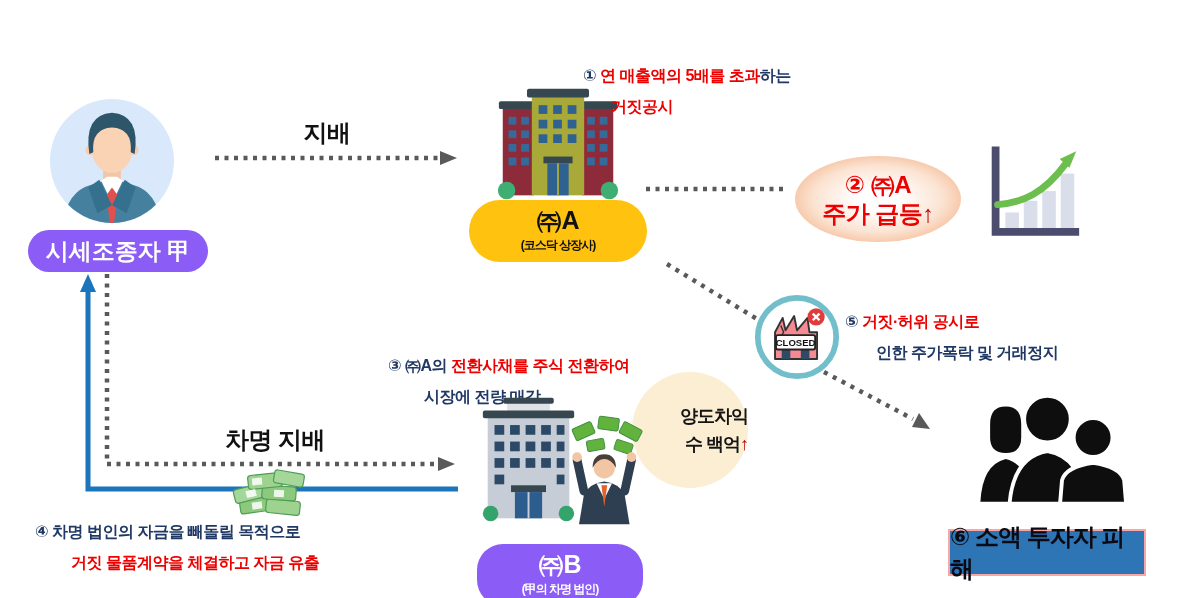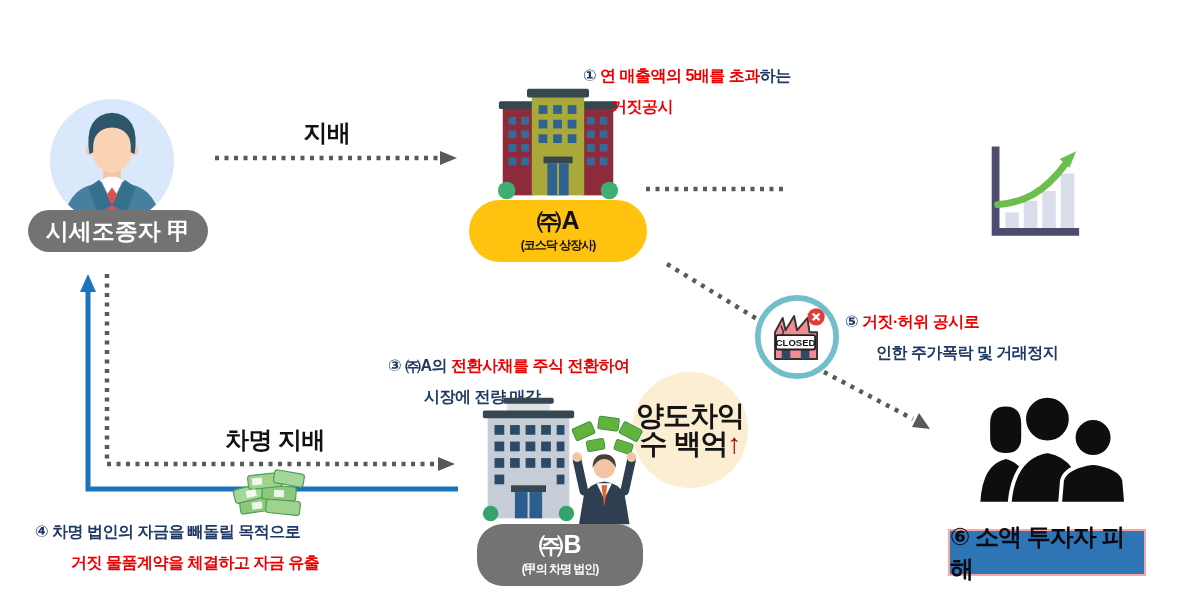--- a/index.html
+++ b/index.html
@@ -3,30 +3,30 @@
 <meta charset="utf-8">
 <style>
   html,body{margin:0;padding:0;background:#fff;}
   #canvas{position:relative;width:1200px;height:598px;background:#fff;overflow:hidden;
           font-family:"Liberation Sans","DejaVu Sans",sans-serif;}
   .abs{position:absolute;}
   .step{font-weight:bold;font-size:16px;line-height:31px;letter-spacing:-0.5px;}
   .navy{color:#1f3864;}
   .red{color:#ec0000;}
   .darkred{color:#b70000;}
-  .black-pill{background:#737373;color:#fff;border-radius:26px;text-align:center;
-              display:flex;flex-direction:column;justify-content:center;}
+  .black-pill{background:#8b5cf6;color:#fff;border-radius:26px;text-align:center;
+              display:flex;flex-direction:column;justify-content:center;margin-top:20px;}
   .arrow-label{font-weight:bold;font-size:24px;color:#111;text-align:center;letter-spacing:-0.5px;}
   #oval2{left:795px;top:156px;width:166px;height:86px;border-radius:50%;
          background:radial-gradient(ellipse at center,#ffffff 18%,#fbe3d2 55%,#f09c66 100%);
          display:flex;flex-direction:column;justify-content:center;text-align:center;
          font-weight:bold;font-size:24px;line-height:29px;letter-spacing:-0.5px;}
   #gain-circle{left:632px;top:372px;width:116px;height:116px;border-radius:50%;background:#fbeed3;
-         display:flex;flex-direction:column;justify-content:center;text-align:center;
-         font-weight:bold;font-size:28px;line-height:28px;color:#141414;letter-spacing:-1px;}
+         display:flex;flex-direction:column;justify-content:center;text-align:right;
+         font-weight:bold;font-size:18px;line-height:28px;color:#141414;letter-spacing:-1px;}
   #pill-a{left:469px;top:200px;width:178px;height:62px;background:#ffc20e;border-radius:31px;
           display:flex;flex-direction:column;justify-content:center;text-align:center;color:#111;}
   #pill-manipulator{left:28px;top:210px;width:180px;height:42px;font-size:23px;font-weight:bold;border-radius:21px;}
   #pill-b{left:477px;top:524px;width:166px;height:62px;}
   .pill-name{font-size:25px;font-weight:bold;line-height:27px;}
   .pill-sub{font-size:12px;font-weight:bold;line-height:22px;letter-spacing:-1px;}
   #box6{left:948px;top:529px;width:194px;height:43px;background:#2e75b6;border:2px solid #fca5a5;
         display:flex;align-items:center;justify-content:center;
         font-weight:bold;font-size:24px;color:#0a0a14;letter-spacing:-1px;}
 </style>
@@ -125,20 +125,24 @@
   <div class="abs" id="pill-a">
     <span class="pill-name">㈜A</span>
     <span class="pill-sub">(코스닥 상장사)</span>
   </div>
 
   <div class="abs step" style="left:583px;top:60px">
     <div><span class="navy">① </span><span class="red">연 매출액의 5배를 초과</span><span class="navy">하는</span></div>
     <div class="red" style="padding-left:28px">거짓공시</div>
   </div>
 
+  <div class="abs" id="oval2">
+    <span class="red">② ㈜A</span>
+    <span class="red"><span>주가 급등</span><span class="darkred">↑</span></span>
+  </div>
 
   <svg class="abs" style="left:982px;top:142px" width="102" height="103" viewBox="0 0 105 105">
     <g fill="#d9deea">
       <rect x="24" y="72" width="14" height="20"></rect>
       <rect x="43" y="60" width="14" height="32"></rect>
       <rect x="62" y="50" width="14" height="42"></rect>
       <rect x="81" y="32" width="14" height="60"></rect>
     </g>
     <path d="M14 4 V92 H100" stroke="#4c4c6e" stroke-width="8" fill="none"></path>
     <path d="M16 64 C 42 62 64 52 86 22" stroke="#6cbf4e" stroke-width="7" fill="none" stroke-linecap="round"></path>

